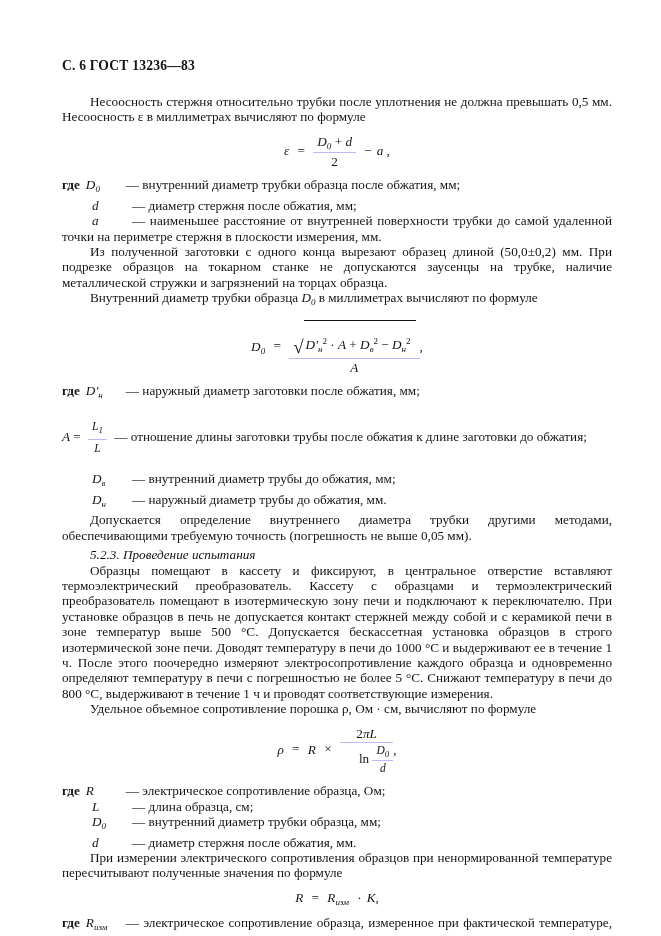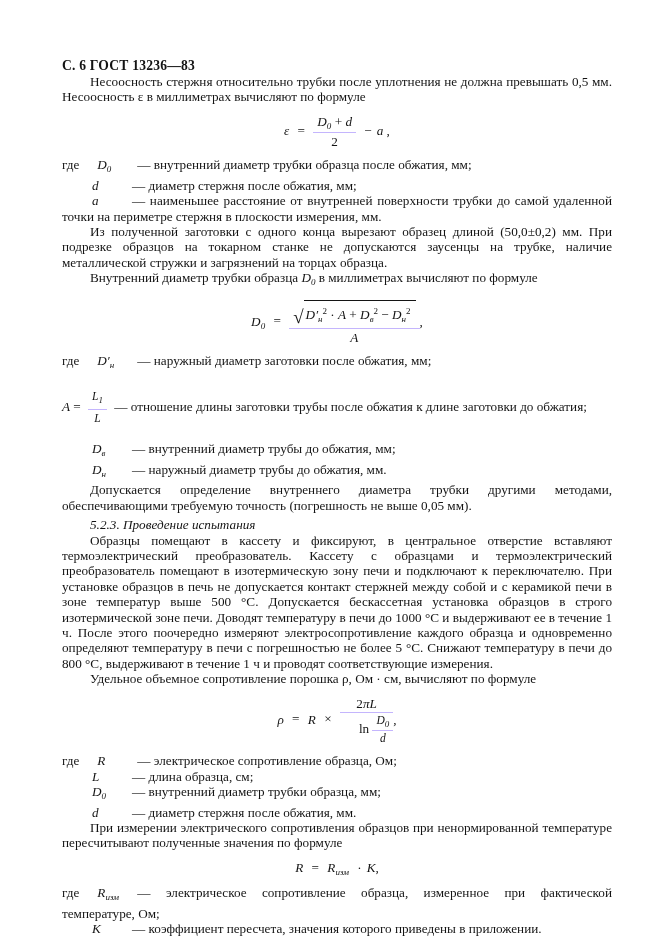--- a/index.html
+++ b/index.html
@@ -3,41 +3,41 @@
 <meta charset="utf-8">
 <style>
   html, body { margin: 0; padding: 0; background: #ffffff; }
   body {
     width: 661px; height: 936px; overflow: hidden;
     color: #141414;
     font-family: "Liberation Serif", serif;
     font-size: 13.2px;
   }
   .page { padding: 58px 49px 0 62px; }
-  .run-head { font-weight: bold; font-size: 13.6px; letter-spacing: 0.2px; }
+  .run-head { font-weight: bold; font-size: 13.6px; margin-bottom: 20px; letter-spacing: 0.2px; }
   p { margin: 0; text-align: justify; line-height: 15.4px; }
   p.ind { text-indent: 28px; }
   p.def { text-indent: 30px; }
   p.def.lead-item { text-indent: 0; }
-  .lead { margin-right: 18px; }
+  .lead { margin-right: 6px; font-weight: bold; }
   .termbox { display: inline-block; min-width: 40px; text-indent: 0; }
   .desc { }
   .v { font-style: italic; }
   .rm { font-style: normal; margin-left: 19px; }
   .sb { font-size: 9px; font-style: italic; vertical-align: -3px; }
   .sp { font-size: 9px; vertical-align: 5px; }
   .formula { text-align: center; margin: 9px 0 8px; line-height: 1.15; text-indent: 0; }
   .formula .op { margin: 0 5px; }
   .frac { display: inline-block; vertical-align: middle; text-align: center; }
   .frac .num { display: block; border-bottom: 1px solid #c4b5fd; padding: 0 4px 1px; }
   .frac .den { display: block; padding-top: 1px; }
   .frac.small { font-size: 11.5px; }
   .sqrtrow { display: inline-flex; align-items: flex-end; }
   .rsign { font-size: 19px; line-height: 13px; transform: translateY(-1px); }
-  .radicand { border-top: 1px solid #141414; padding: 5px 5px 0 2px; }
+  .radicand { border-top: 1px solid #141414; padding: 15px 5px 0 2px; }
   .a-def { margin: 3px 0; }
   .a-def .frac { margin: 12px 4px; }
   .sect { margin-top: 4px; font-style: italic; }
 </style>
 </head>
 <body>
 
 <div class="page">
 
   <div class="run-head">С. 6 ГОСТ 13236—83</div>

